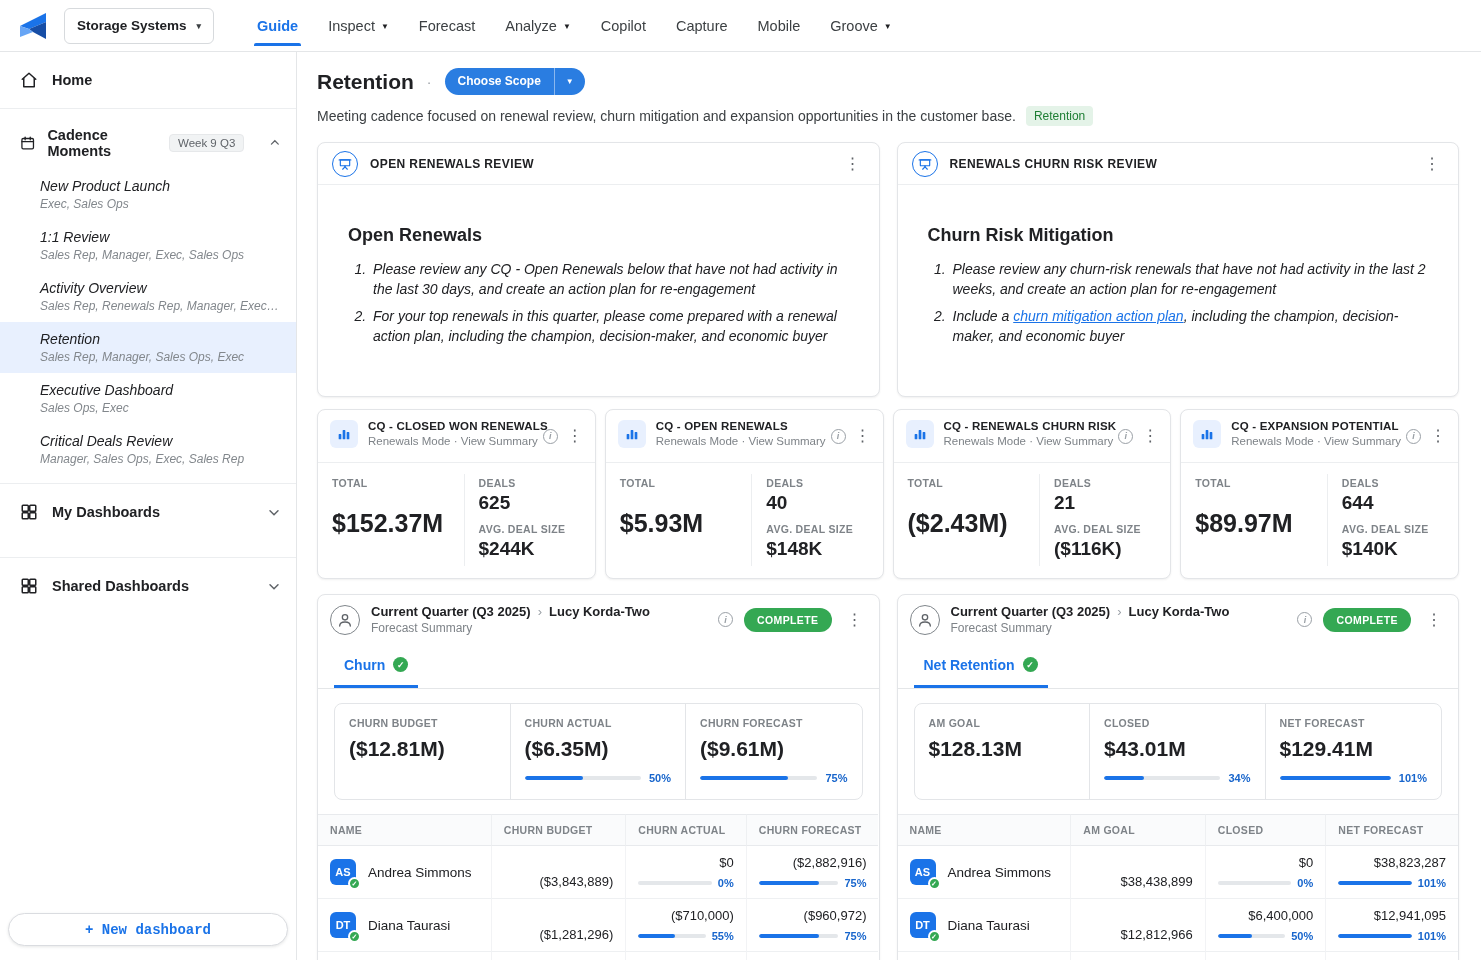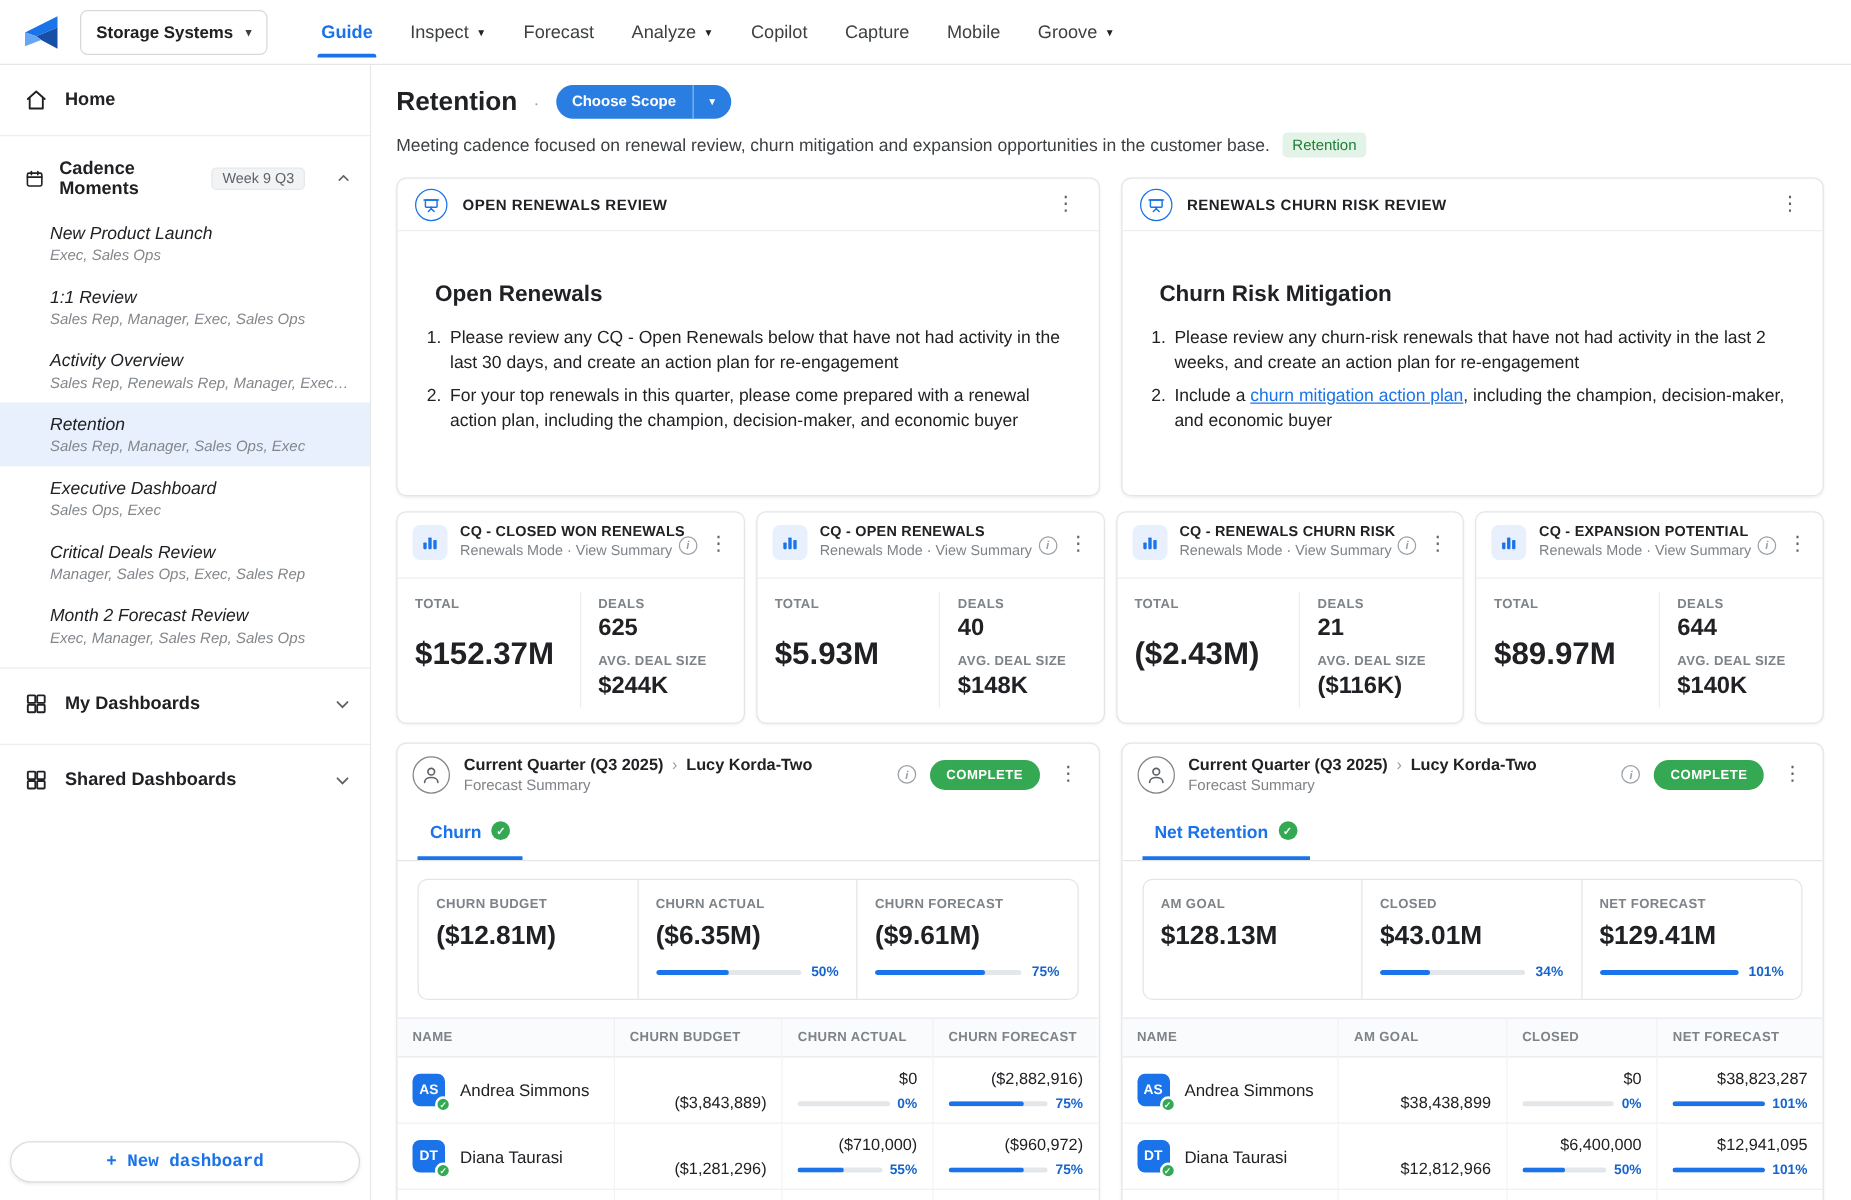--- a/index.html
+++ b/index.html
@@ -64,21 +64,21 @@
   .card { background:#fff; border:1px solid #e3e5e8; border-radius:8px;
     box-shadow:0 1px 2px rgba(60,64,67,.08); overflow:hidden; }
   .card-head { display:flex; align-items:center; gap:12px; padding:0 14px; height:42px;
     border-bottom:1px solid #eceef0; }
   .circle-icon { width:26px; height:26px; border:1.6px solid #1a73e8; border-radius:50%;
     display:flex; align-items:center; justify-content:center; flex:none; }
   .card-title { font-size:12px; font-weight:bold; letter-spacing:.4px; flex:1; }
   .kebab { color:#5f6368; font-size:16px; padding:0 4px; cursor:pointer; line-height:1; }
   .review-body { padding:40px 30px 20px; height:211px; }
   .review-body h2 { font-size:18px; margin-bottom:13px; }
-  .review-body ol { margin-left:9px; font-size:14px; line-height:1.45; max-width:560px; }
+  .review-body ol { margin-left:22px; font-size:14px; line-height:1.45; max-width:560px;font-style:italic; }
   .review-body li { margin-bottom:6px; padding-left:3px; }
   .link { color:#1a73e8; text-decoration:underline; cursor:pointer; }
 
   .kpi-row { display:grid; grid-template-columns:repeat(4,1fr); gap:9px; margin-top:12px; }
   .kpi-head { display:flex; align-items:flex-start; gap:10px; padding:10px 10px 8px 12px;
     border-bottom:1px solid #eceef0; position:relative; height:53px; }
   .kpi-icon { width:28px; height:28px; border-radius:6px; background:#e8f0fe;
     display:flex; align-items:center; justify-content:center; flex:none; }
   .kpi-title { font-size:11.5px; font-weight:bold; letter-spacing:.2px; white-space:nowrap; }
   .kpi-sub { font-size:11.5px; color:#7e8388; margin-top:3px; white-space:nowrap; }
@@ -228,39 +228,35 @@
       <div class="s">Sales Rep, Manager, Sales Ops, Exec</div>
     </div>
     <div class="side-item">
       <div class="t">Executive Dashboard</div>
       <div class="s">Sales Ops, Exec</div>
     </div>
     <div class="side-item">
       <div class="t">Critical Deals Review</div>
       <div class="s">Manager, Sales Ops, Exec, Sales Rep</div>
     </div>
-    <div class="side-item">
-      <div class="t">Month 2 Forecast Review</div>
-      <div class="s">Exec, Manager, Sales Rep, Sales Ops</div>
-    </div>
 
     <div class="side-row">
       <svg width="18" height="18" viewBox="0 0 24 24" fill="none" stroke="#202124" stroke-width="2">
           <rect x="3" y="3" width="8" height="8" rx="1"></rect>
           <rect x="13" y="3" width="8" height="8" rx="1"></rect>
           <rect x="3" y="13" width="8" height="8" rx="1"></rect>
           <rect x="13" y="13" width="8" height="8" rx="1"></rect>
         </svg>
       <span>My Dashboards</span>
       <span class="sp"></span>
       <svg width="16" height="16" viewBox="0 0 24 24" fill="none" stroke="#5f6368" stroke-width="2.2" stroke-linecap="round">
           <polyline points="6 10 12 16 18 10"></polyline>
         </svg>
     </div>
-    <div class="side-row" style="margin-top:4px;">
+    <div class="side-row" style="margin-top:17px;">
       <svg width="18" height="18" viewBox="0 0 24 24" fill="none" stroke="#202124" stroke-width="2">
           <rect x="3" y="3" width="8" height="8" rx="1"></rect>
           <rect x="13" y="3" width="8" height="8" rx="1"></rect>
           <rect x="3" y="13" width="8" height="8" rx="1"></rect>
           <rect x="13" y="13" width="8" height="8" rx="1"></rect>
         </svg>
       <span>Shared Dashboards</span>
       <span class="sp"></span>
       <svg width="16" height="16" viewBox="0 0 24 24" fill="none" stroke="#5f6368" stroke-width="2.2" stroke-linecap="round">
           <polyline points="6 10 12 16 18 10"></polyline>

